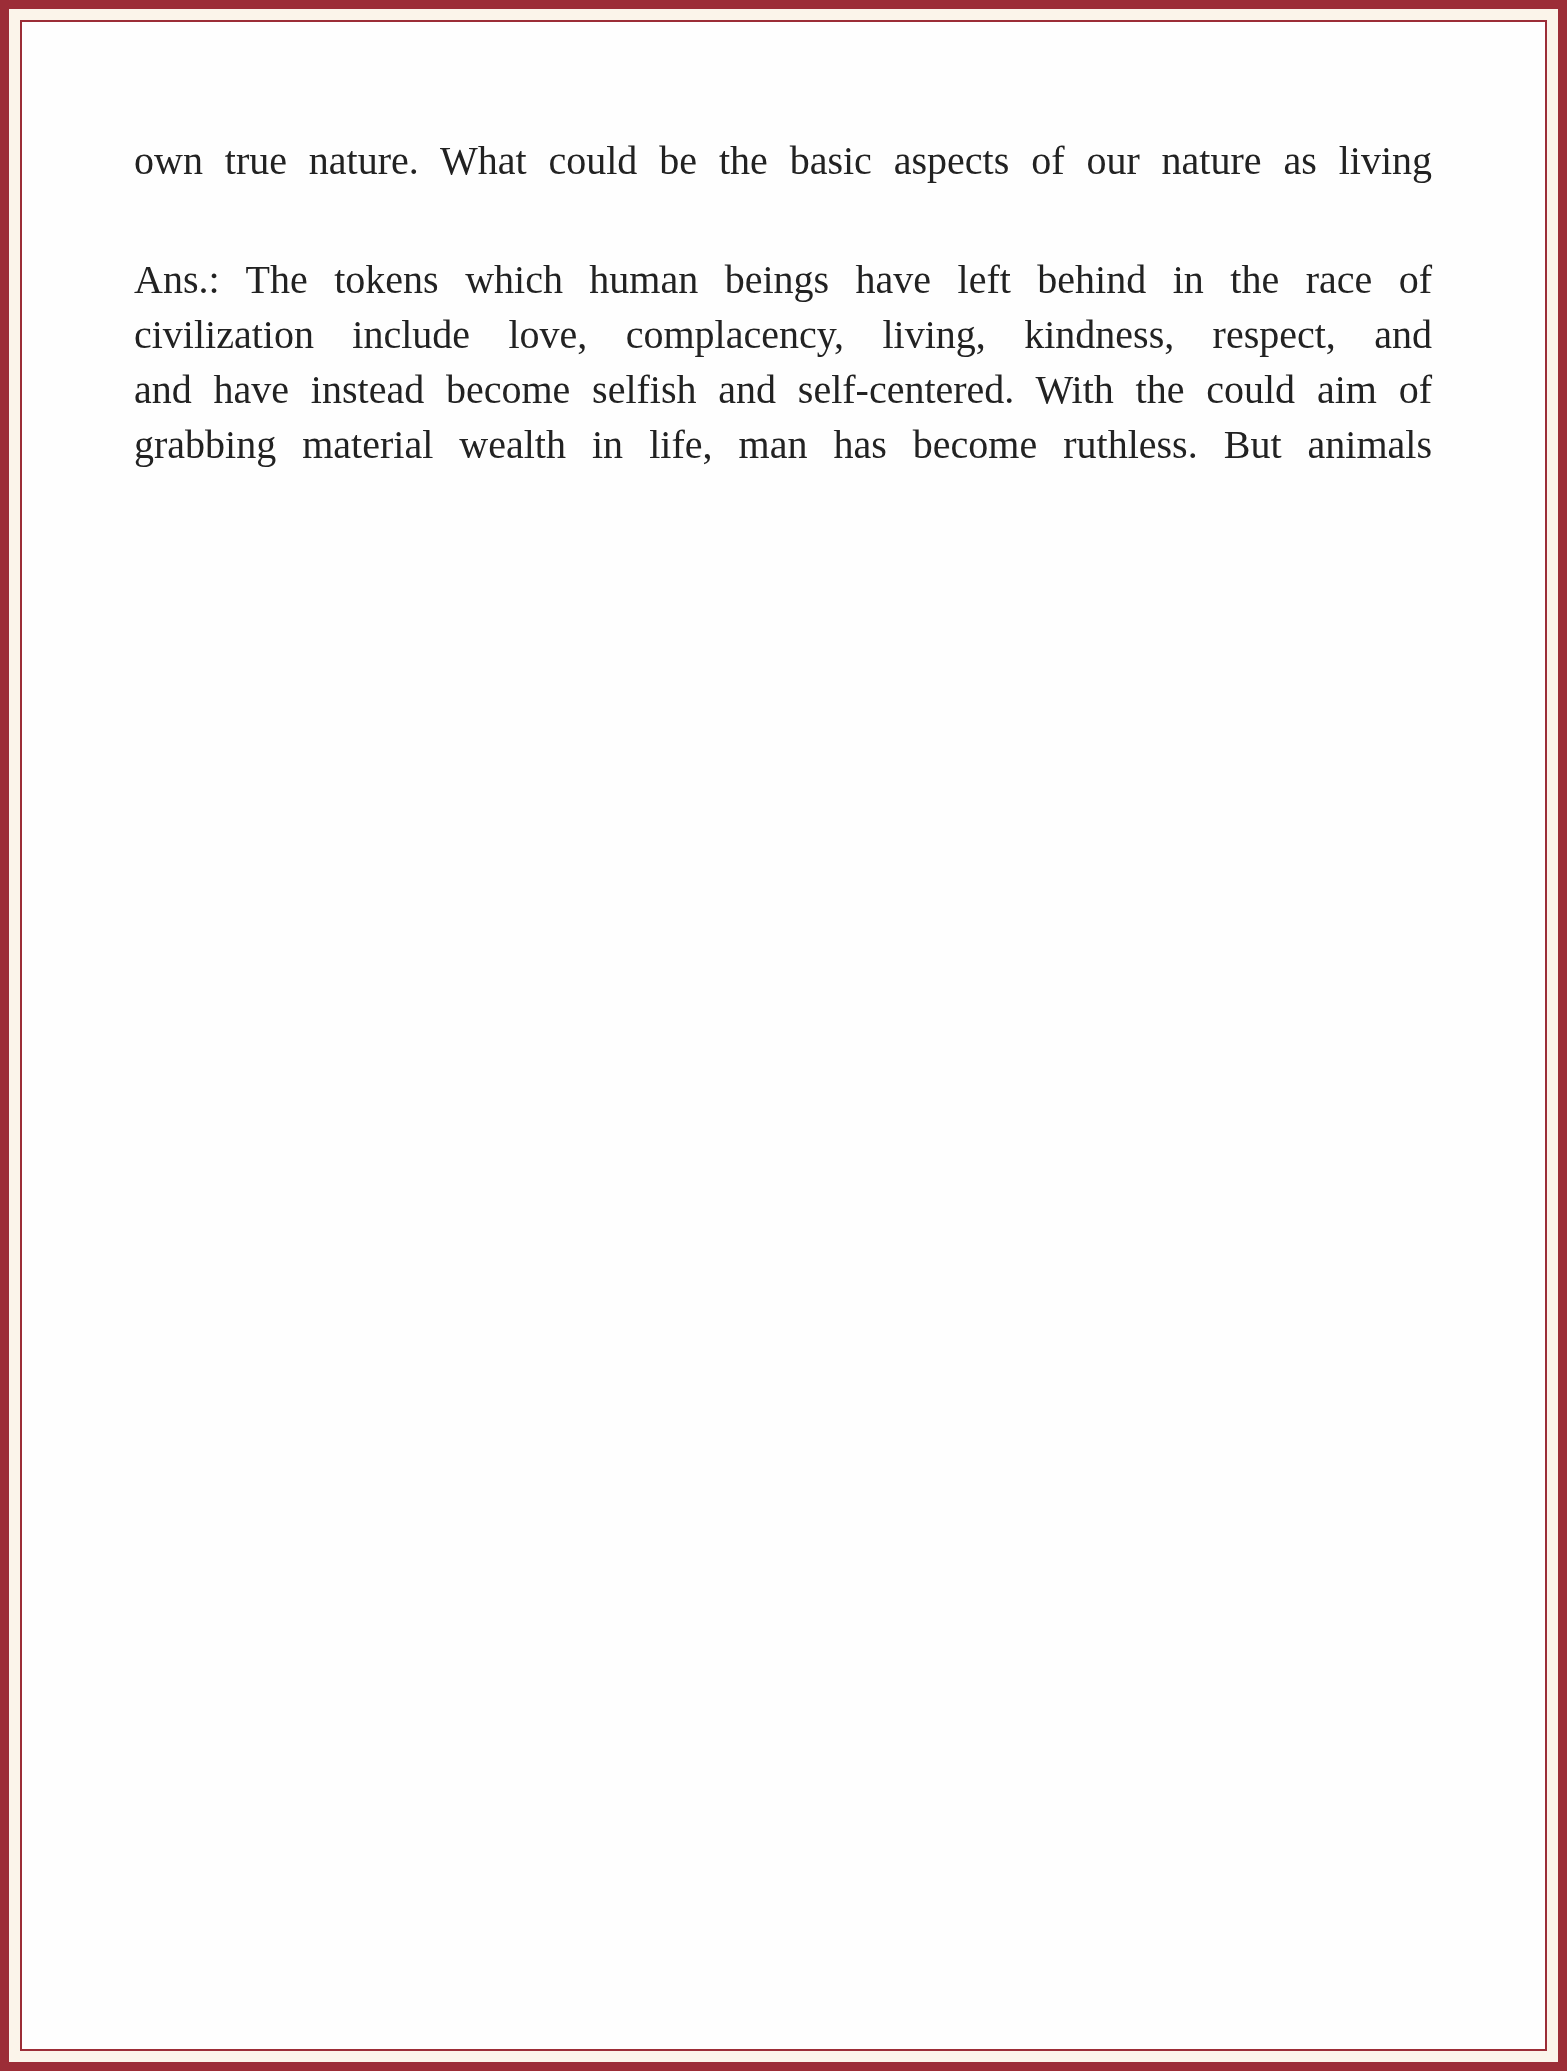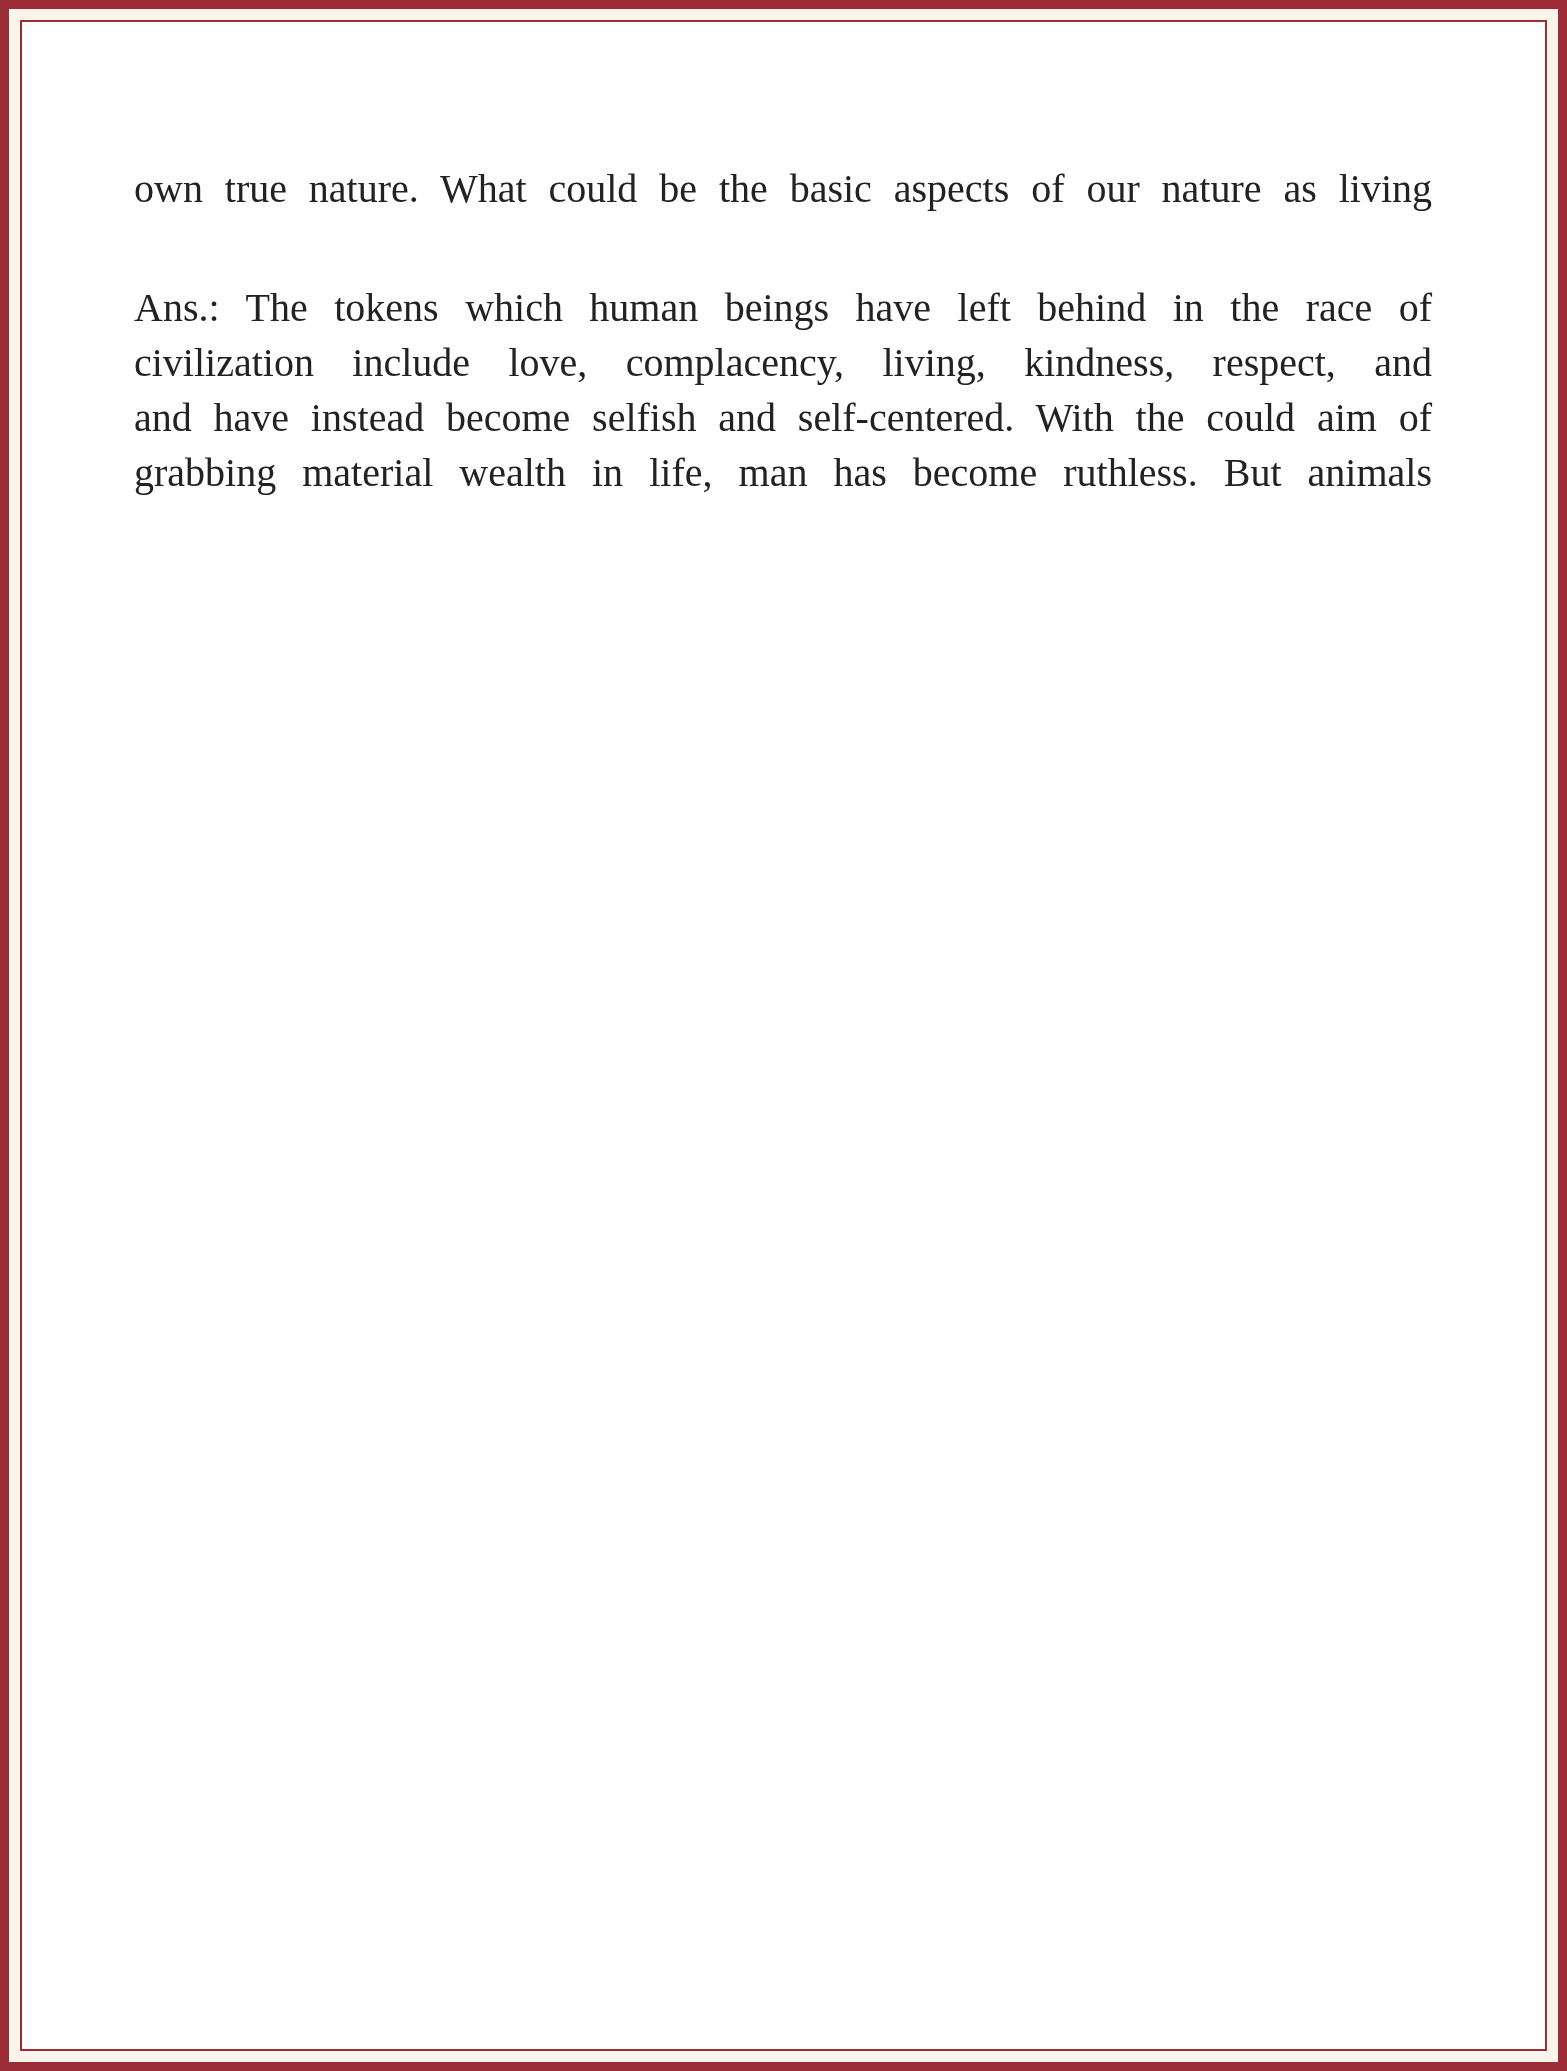--- a/index.html
+++ b/index.html
@@ -33,24 +33,23 @@
       position: absolute;
       left: 134px;
       width: 1298px;
       font-family: "Liberation Serif", "DejaVu Serif", serif;
       font-size: 40px;
       line-height: 55px;
       color: #222222;
     }
     .question {
       top: 133px;
-      margin-top: 28px;
     }
     .answer {
-      top: 280px;
+      top: 252px;
     }
     .line {
       display: block;
       white-space: nowrap;
       text-align: justify;
       text-align-last: justify;
       height: 55px;
       overflow: visible;
     }
     .line.last {

